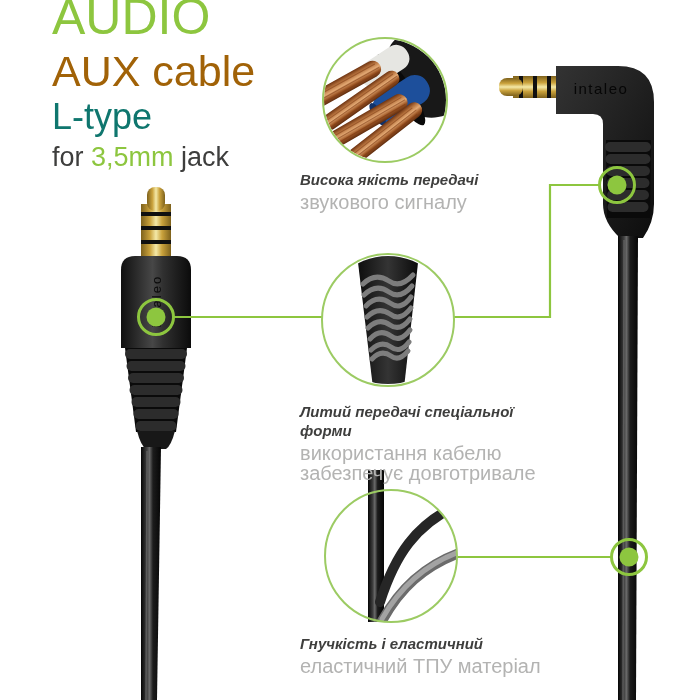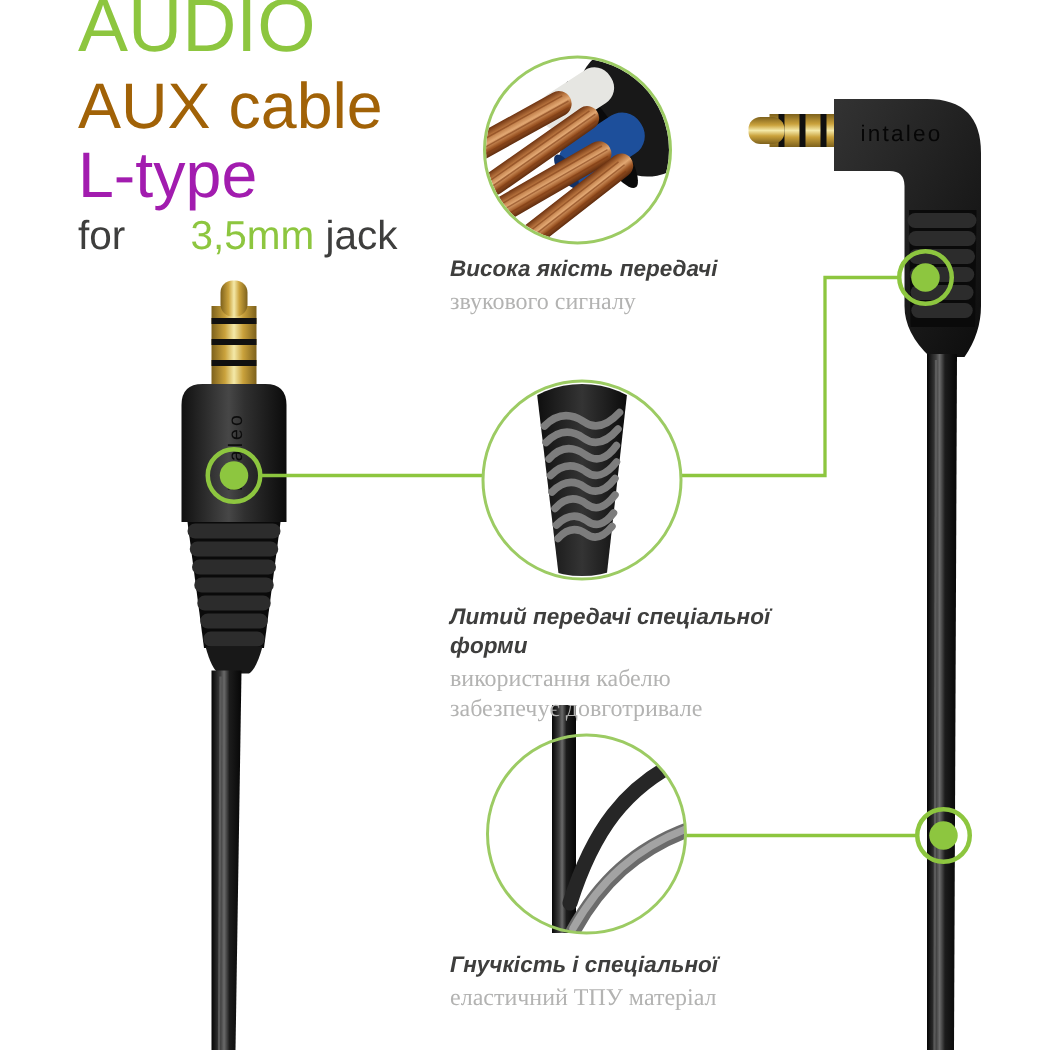--- a/index.html
+++ b/index.html
@@ -5,27 +5,27 @@
   html,body{margin:0;padding:0;background:#fff;}
   .stage{
     position:relative;width:700px;height:700px;background:#ffffff;overflow:hidden;
     font-family:"Liberation Sans", sans-serif;
   }
   .scene{position:absolute;left:0;top:0;}
   
   .hdr{position:absolute;left:52px;top:-8px;}
   .hdr .cat{font-size:50px;line-height:50px;color:#8DC63F;font-weight:400;letter-spacing:0px;}
   .hdr .p1{font-size:43px;line-height:46px;color:#a16207;font-weight:400;margin-top:6px;}
-  .hdr .p2{font-size:43px;line-height:46px;color:#a21caf;font-weight:400;}
+  .hdr .p2{font-size:36px;line-height:46px;color:#0f766e;font-weight:400;}
   .hdr .sub{font-size:27px;line-height:30px;color:#3E3E3D;font-weight:400;margin-top:2px;}
-  .hdr .sub .hl{color:#8DC63F;margin-left:36px;}
+  .hdr .sub .hl{color:#8DC63F;}
   
   .ann{position:absolute;left:300px;width:250px;}
   .ann .t{font-size:15px;font-weight:700;color:#3E3E3D;line-height:19px;margin:0 0 3px 0;font-style:italic;}
-  .ann .s{font-size:16px;font-weight:400;color:#B3B3B2;line-height:20px;margin:0;font-family:Liberation Serif, serif;}
+  .ann .s{font-size:20px;font-weight:400;color:#B3B3B2;line-height:20px;margin:0;}
   .ann1{top:170px;}
   .ann2{top:402px;}
   .ann3{top:634px;}
 </style>
 </head>
 <body>
 
 <div class="stage">
 
   <svg class="scene" width="700" height="700" viewBox="0 0 700 700">
@@ -227,17 +227,17 @@
     <p class="s">звукового сигналу</p>
   </div>
 
   <div class="ann ann2">
     <p class="t">Литий передачі спеціальної форми</p>
     <p class="s">використання кабелю</p>
     <p class="s">забезпечує довготривале</p>
   </div>
 
   <div class="ann ann3">
-    <p class="t">Гнучкість і спеціальної</p>
+    <p class="t">Гнучкість і еластичний</p>
     <p class="s">еластичний ТПУ матеріал</p>
   </div>
 
 </div>
 
 </body></html>

